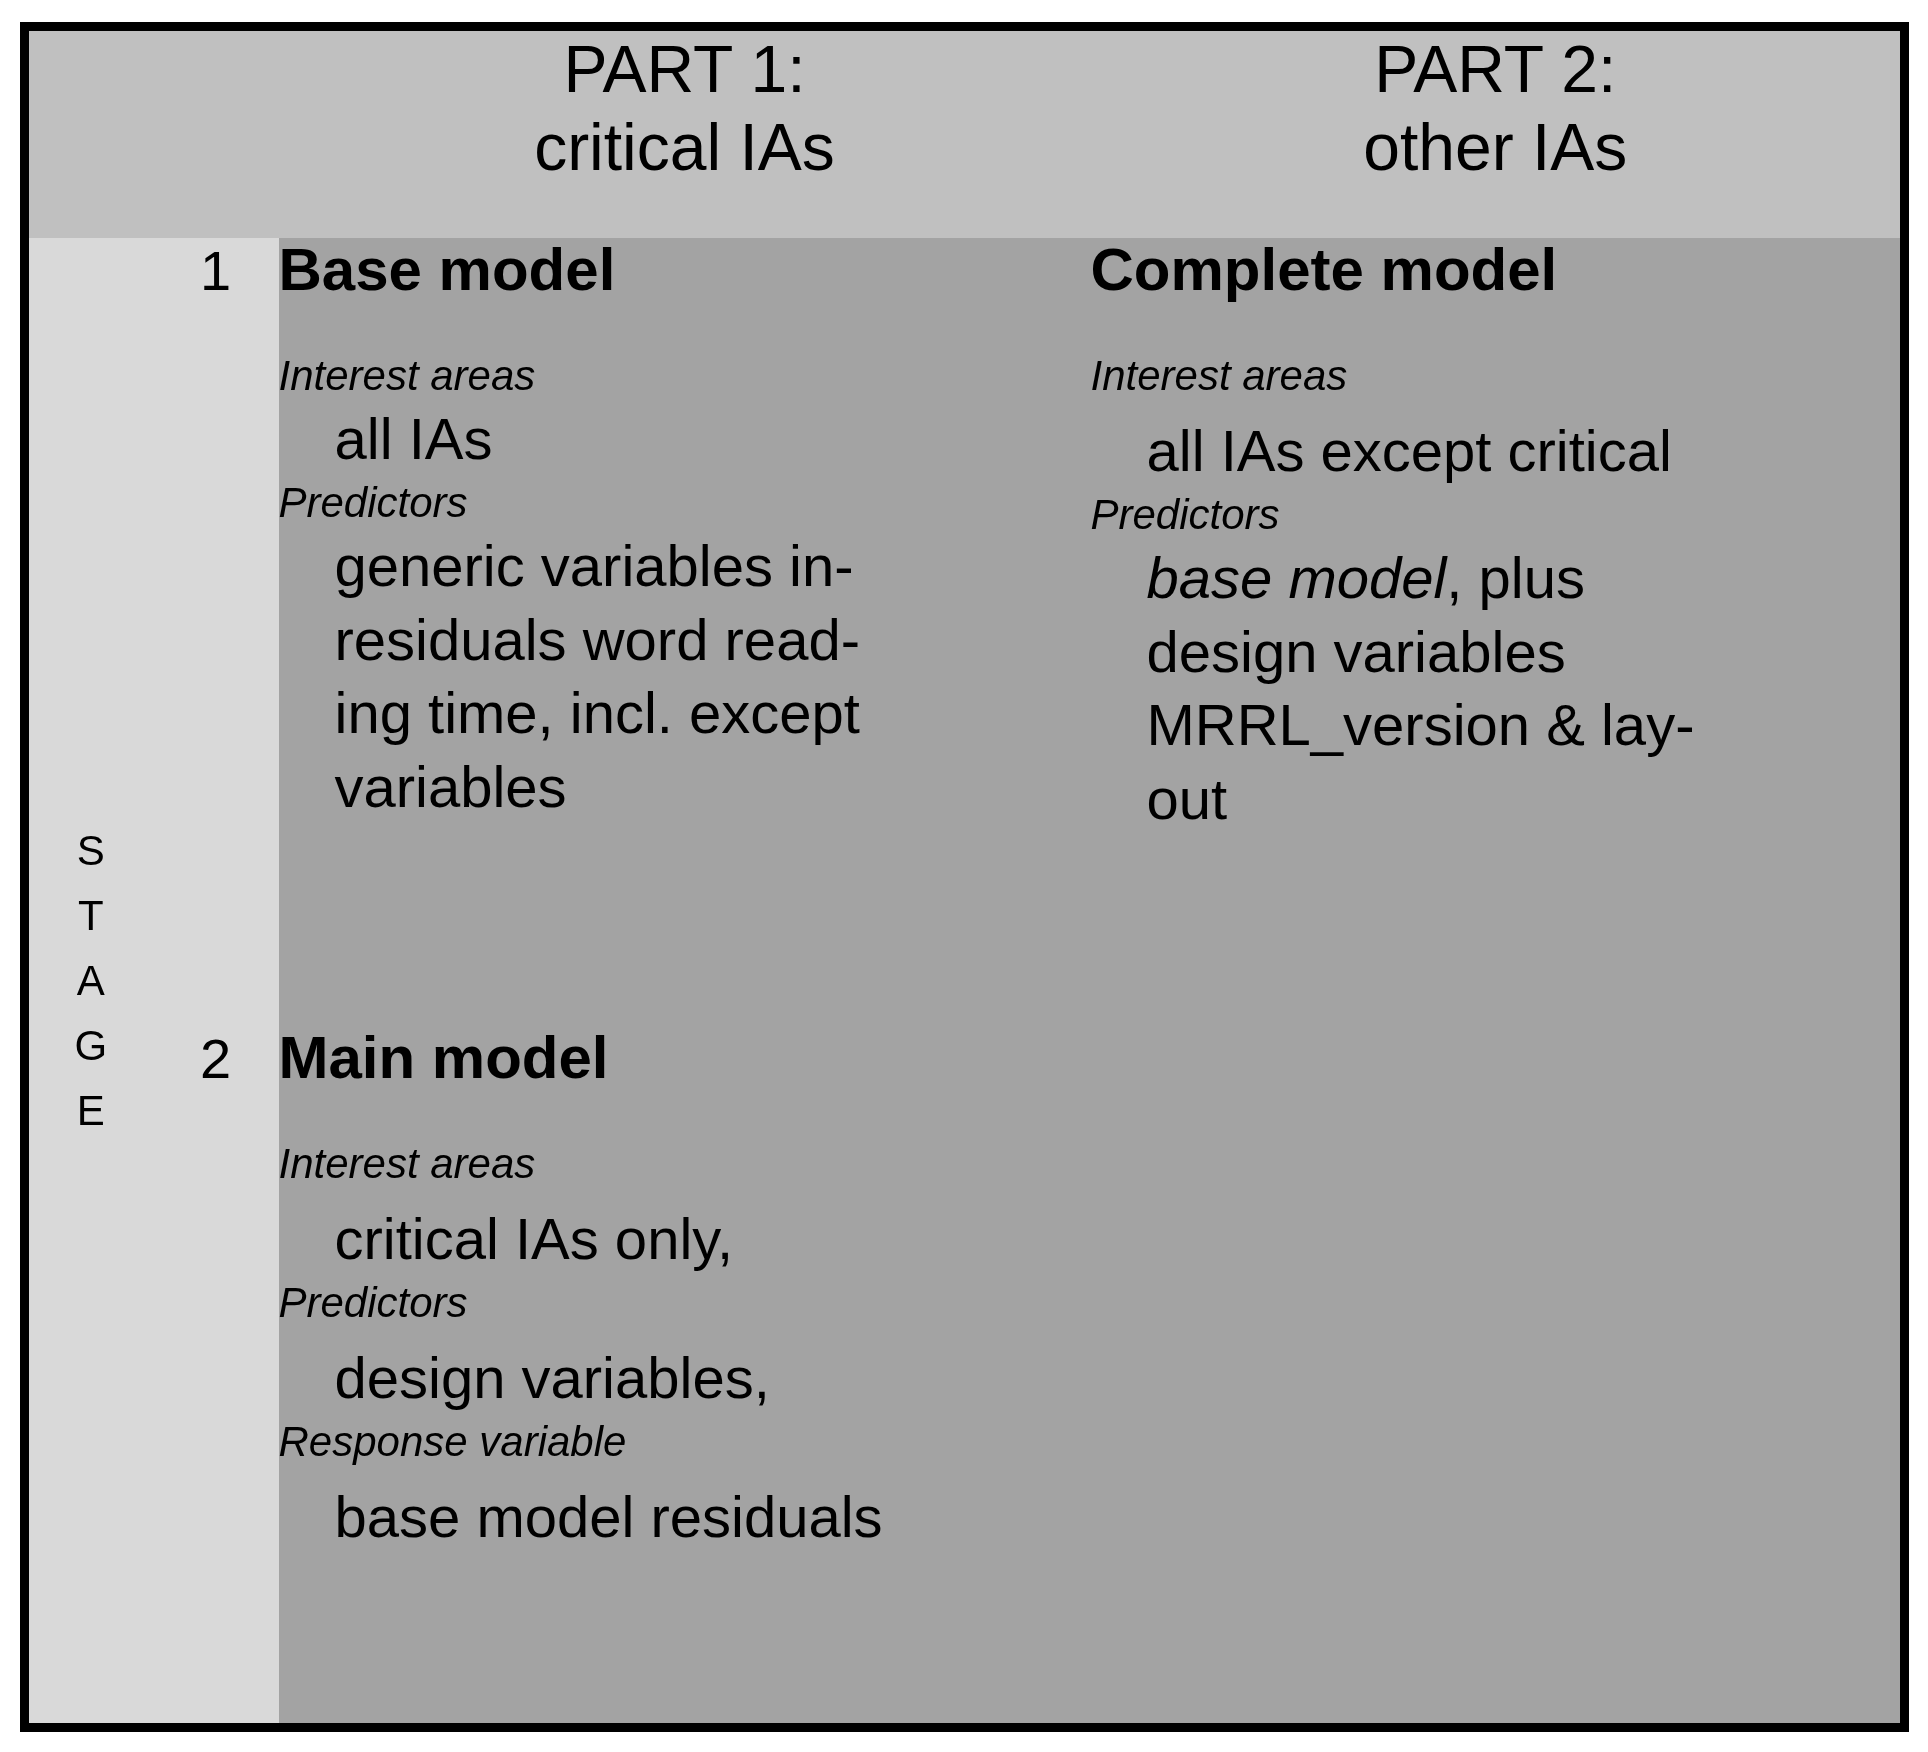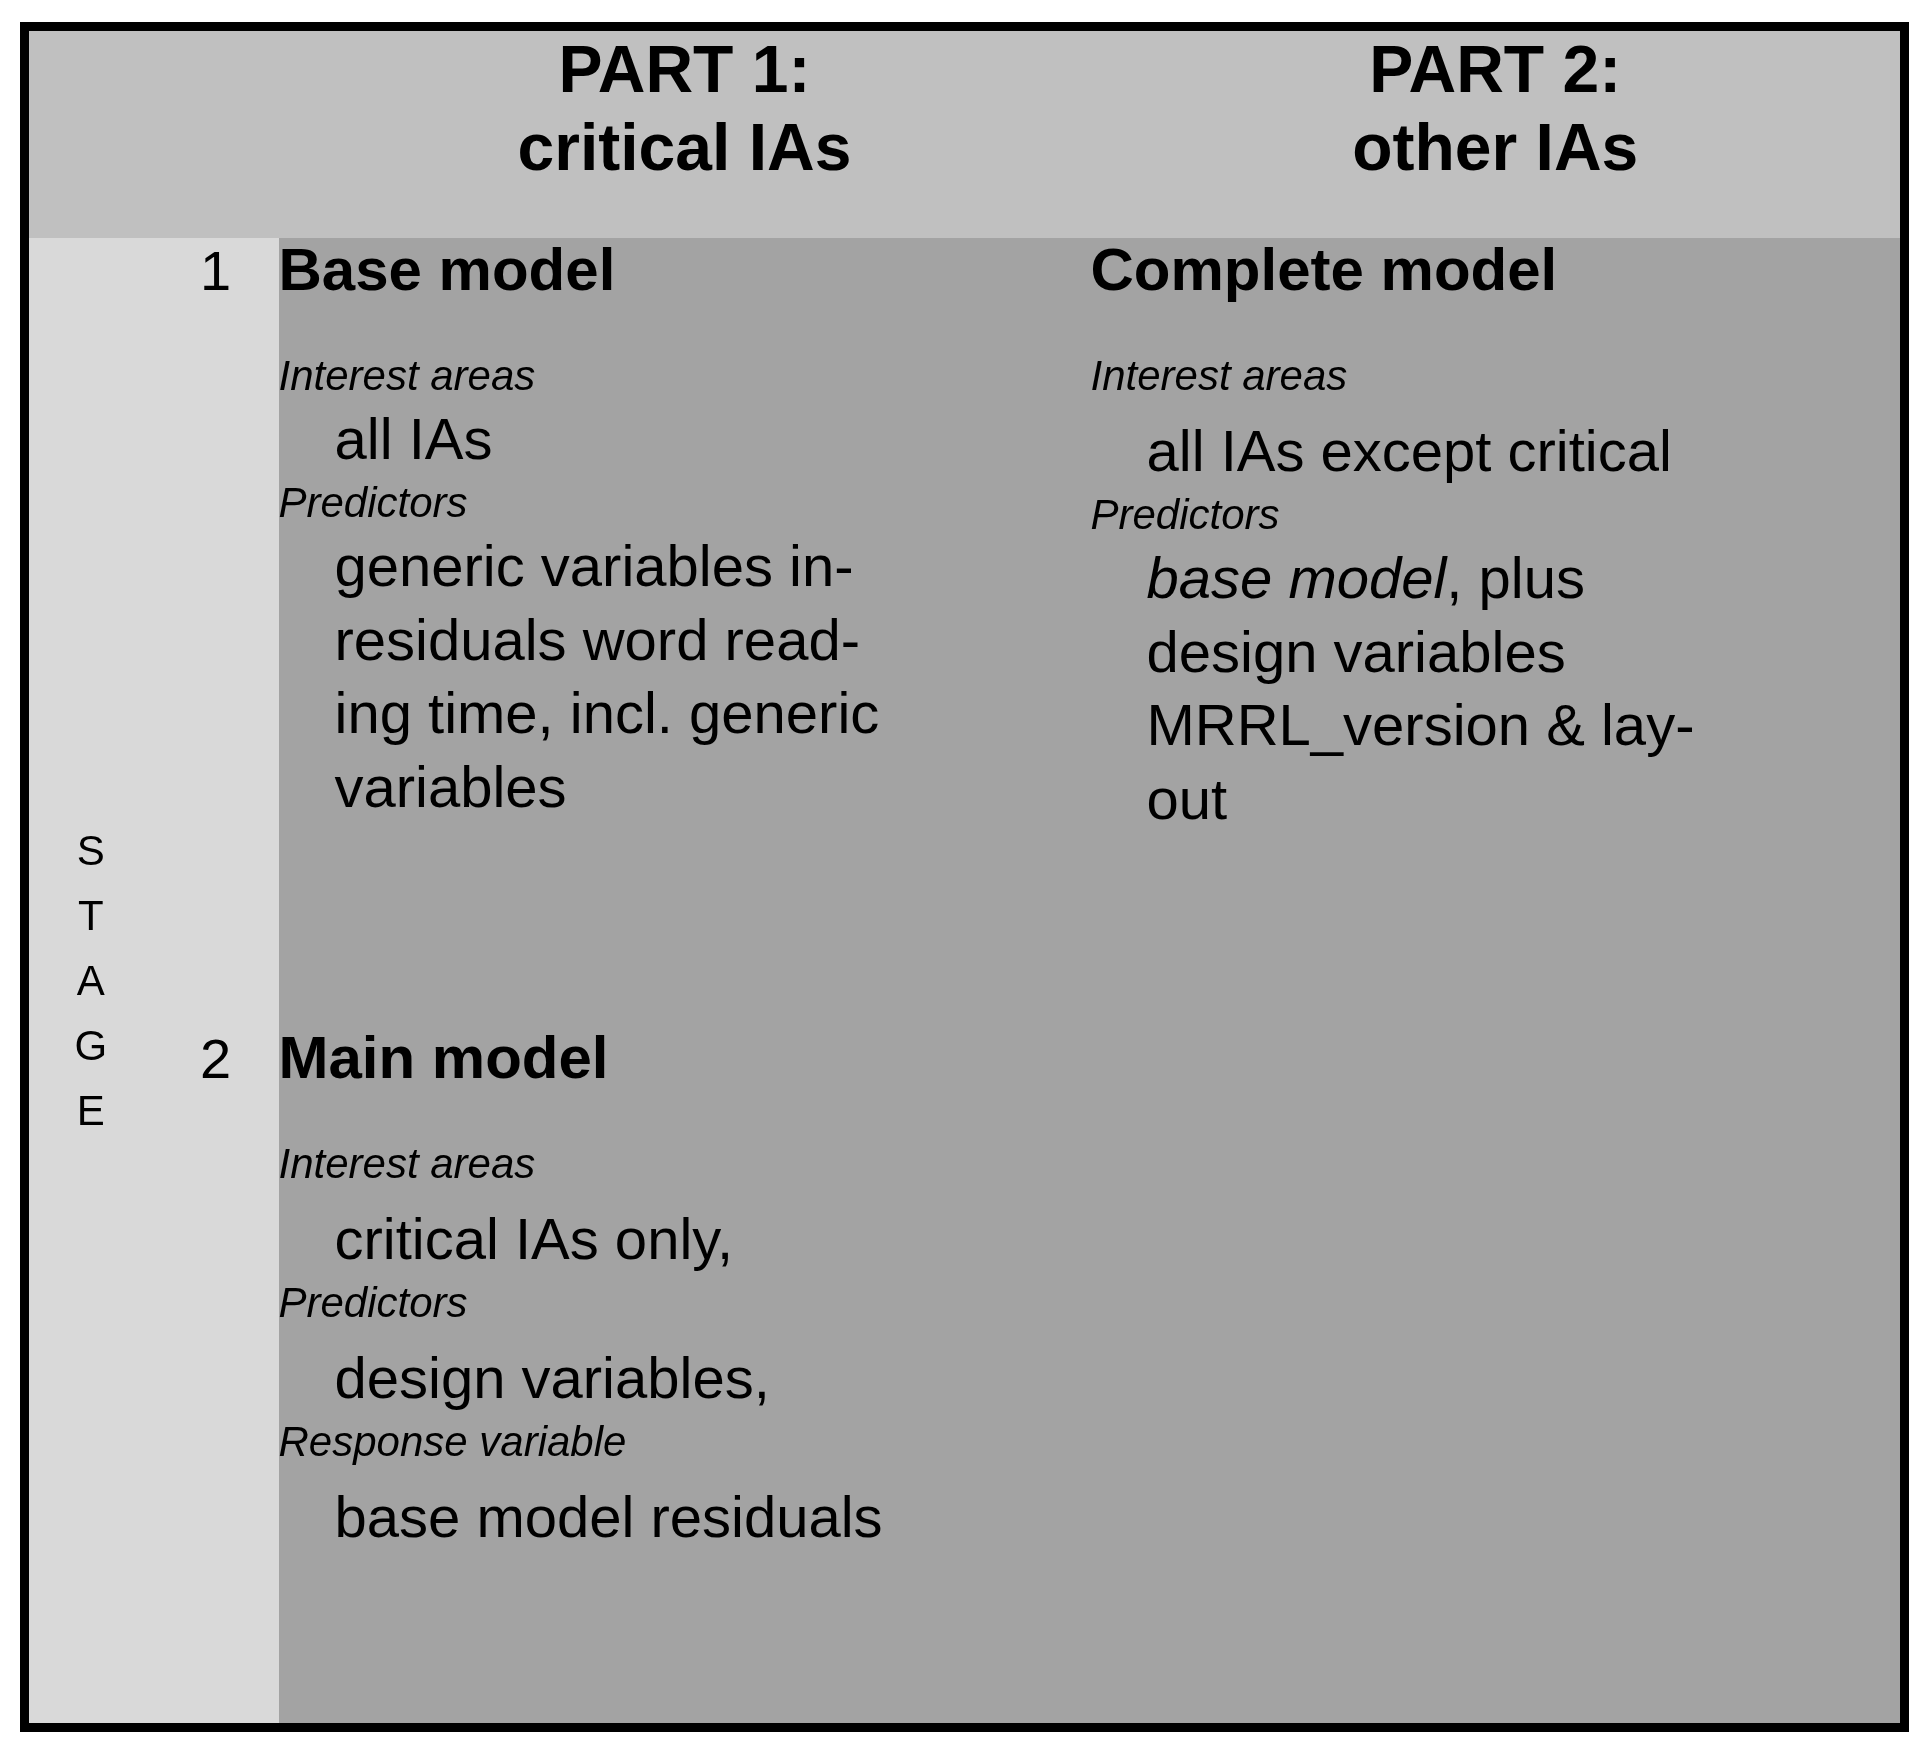--- a/index.html
+++ b/index.html
@@ -46,21 +46,20 @@
   }
   .hdr-cell {
     background: #c0c0c0;
     text-align: center;
     vertical-align: middle;
     border-bottom: 9px solid #000000;
     font-size: 66px;
     line-height: 1.18;
     letter-spacing: 0px;
     padding-bottom: 6px;
-    font-weight: bold;
   }
   .hdr-cell.part1 { border-right: 9px solid #000000; }
   .hdr-line { display: block; white-space: nowrap; }
 
   
   .stage-label-cell {
     background: #d9d9d9;
     border-right: 9px solid #000000;
     vertical-align: middle;
     text-align: center;
@@ -156,21 +155,21 @@
       <td class="content-cell part1 top">
         <div class="model-title">Base model</div>
 
         <div class="field-label">Interest areas</div>
         <div class="field-value">all IAs</div>
 
         <div class="field-label">Predictors</div>
         <div class="field-value">
           <span class="nowrap">generic variables in-</span><br>
           <span class="nowrap">residuals word read-</span><br>
-          <span class="nowrap">ing time, incl. generic</span><br>
+          <span class="nowrap">ing time, incl. except</span><br>
           <span class="nowrap">variables</span>
         </div>
       </td>
 
       <td class="content-cell part2 top">
         <div class="model-title">Complete model</div>
 
         <div class="field-label">Interest areas</div>
         <div class="field-value nowrap">all IAs except critical</div>
 

